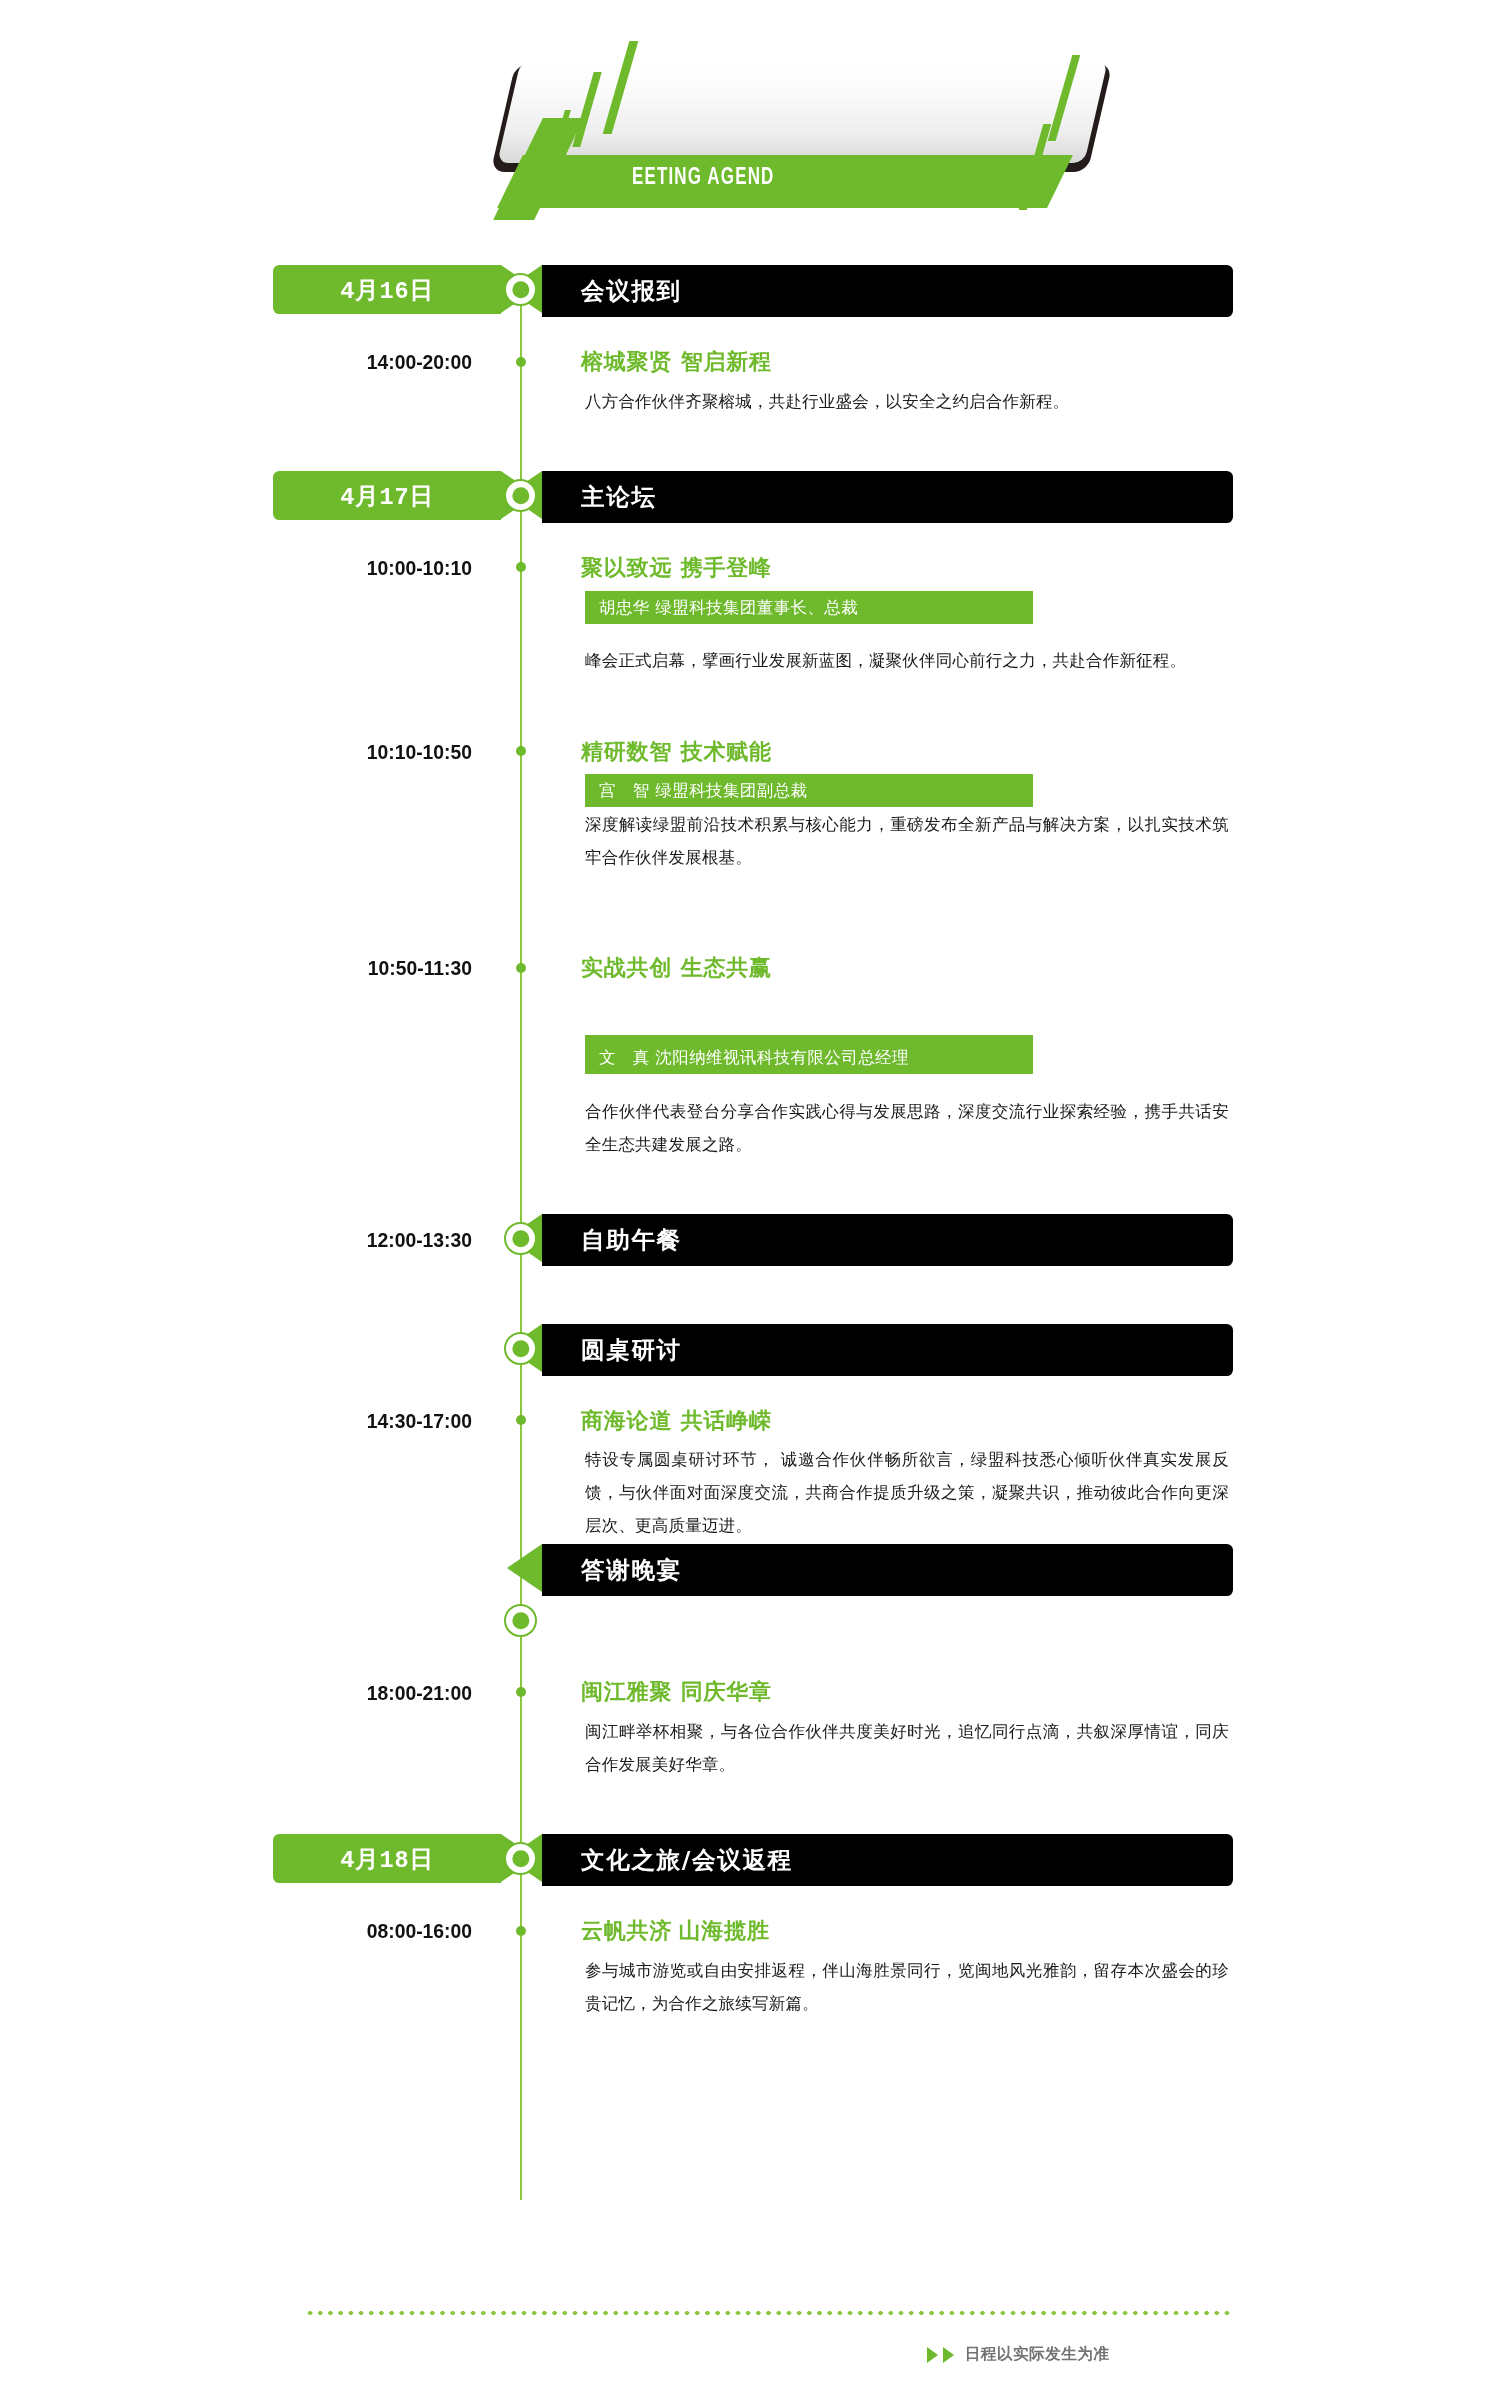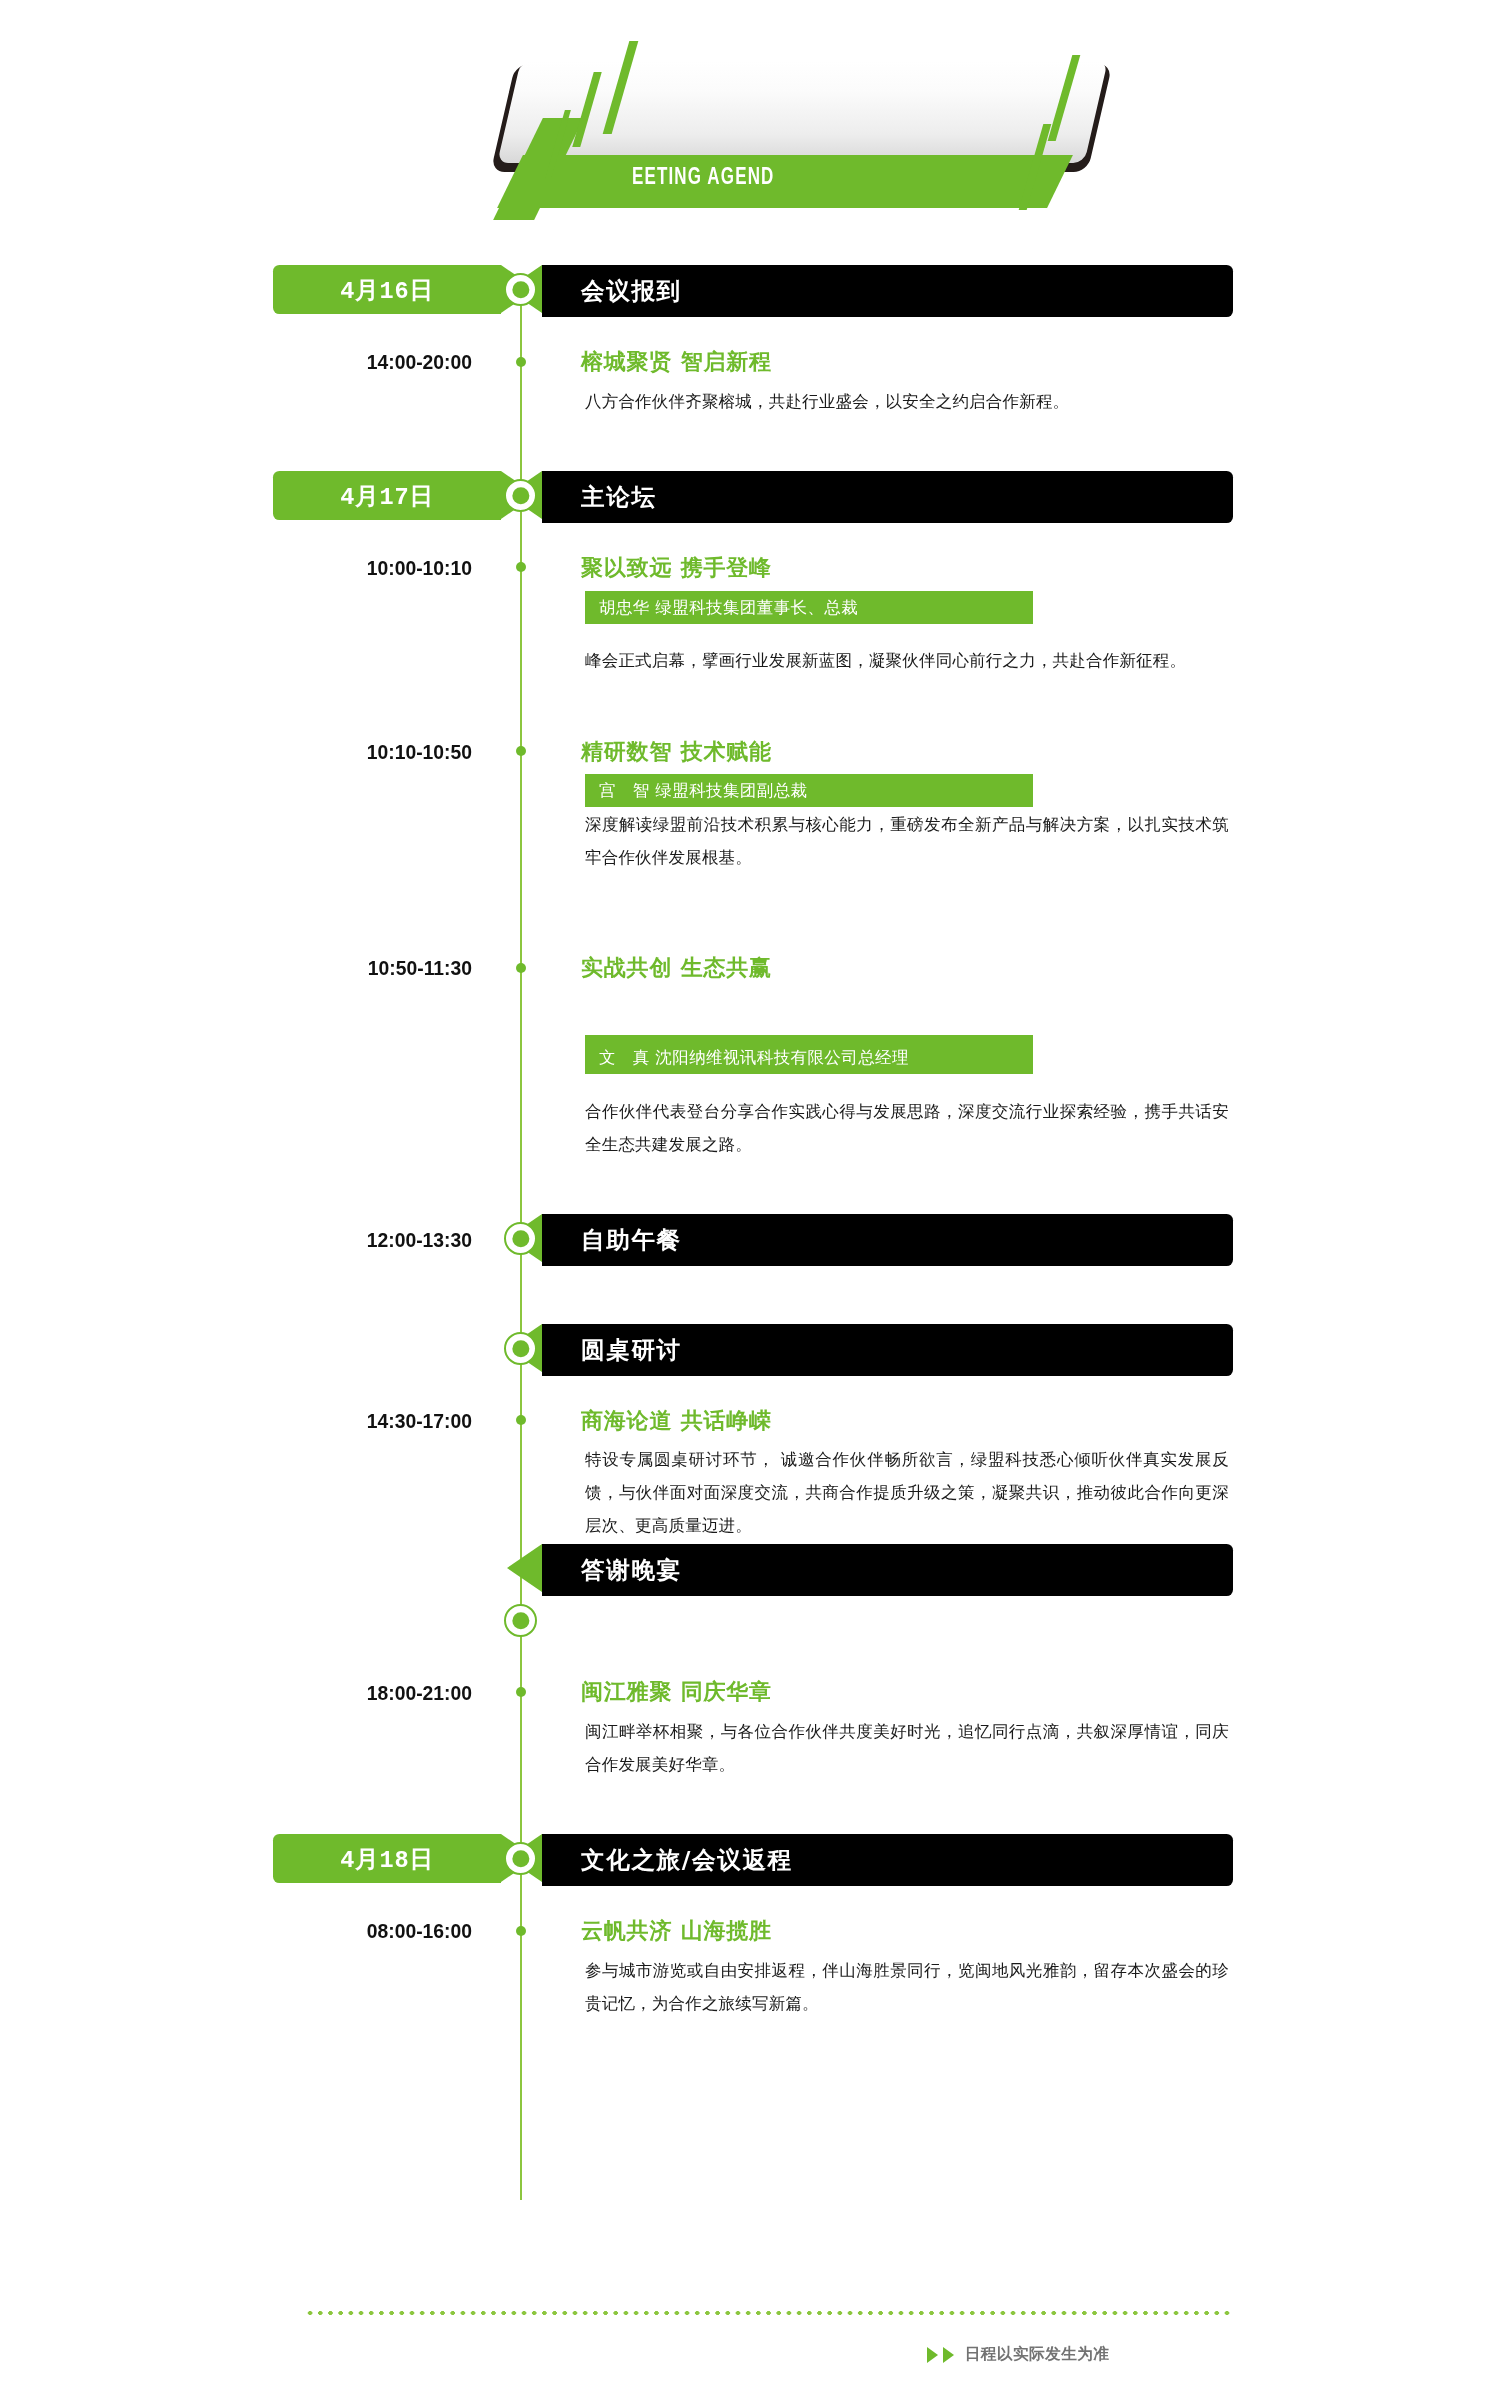--- a/index.html
+++ b/index.html
@@ -322,21 +322,21 @@
       <div class="marker-ring" style="top: 1604px;"></div>
       <div class="time" style="top: 1681px;">18:00-21:00</div>
       <div class="marker-dot" style="top: 1687px;"></div>
       <div class="item-title" style="top: 1677px;">闽江雅聚 同庆华章</div>
       <div class="desc" style="top: 1715px;">闽江畔举杯相聚，与各位合作伙伴共度美好时光，追忆同行点滴，共叙深厚情谊，同庆合作发展美好华章。</div>
       <div class="date-pill" style="top: 1834px;">4月18日</div>
       <div class="sec-bar" style="top: 1834px;">文化之旅/会议返程</div>
       <div class="marker-ring" style="top: 1842px;"></div>
       <div class="time" style="top: 1919px;">08:00-16:00</div>
       <div class="marker-dot" style="top: 1926px;"></div>
-      <div class="item-title" style="top: 1916px;">云帆共济 山海揽胜</div>
+      <div class="item-title" style="top: 1916px; font-family: Liberation Serif, serif;">云帆共济 山海揽胜</div>
       <div class="desc" style="top: 1954px;">参与城市游览或自由安排返程，伴山海胜景同行，览闽地风光雅韵，留存本次盛会的珍贵记忆，为合作之旅续写新篇。</div>
     </div>
 
   <div class="dotline"></div>
   <div class="foot-note">
     <span class="tri"></span>
     <span class="tri"></span>
     <span class="foot-text">日程以实际发生为准</span>
   </div>
 

